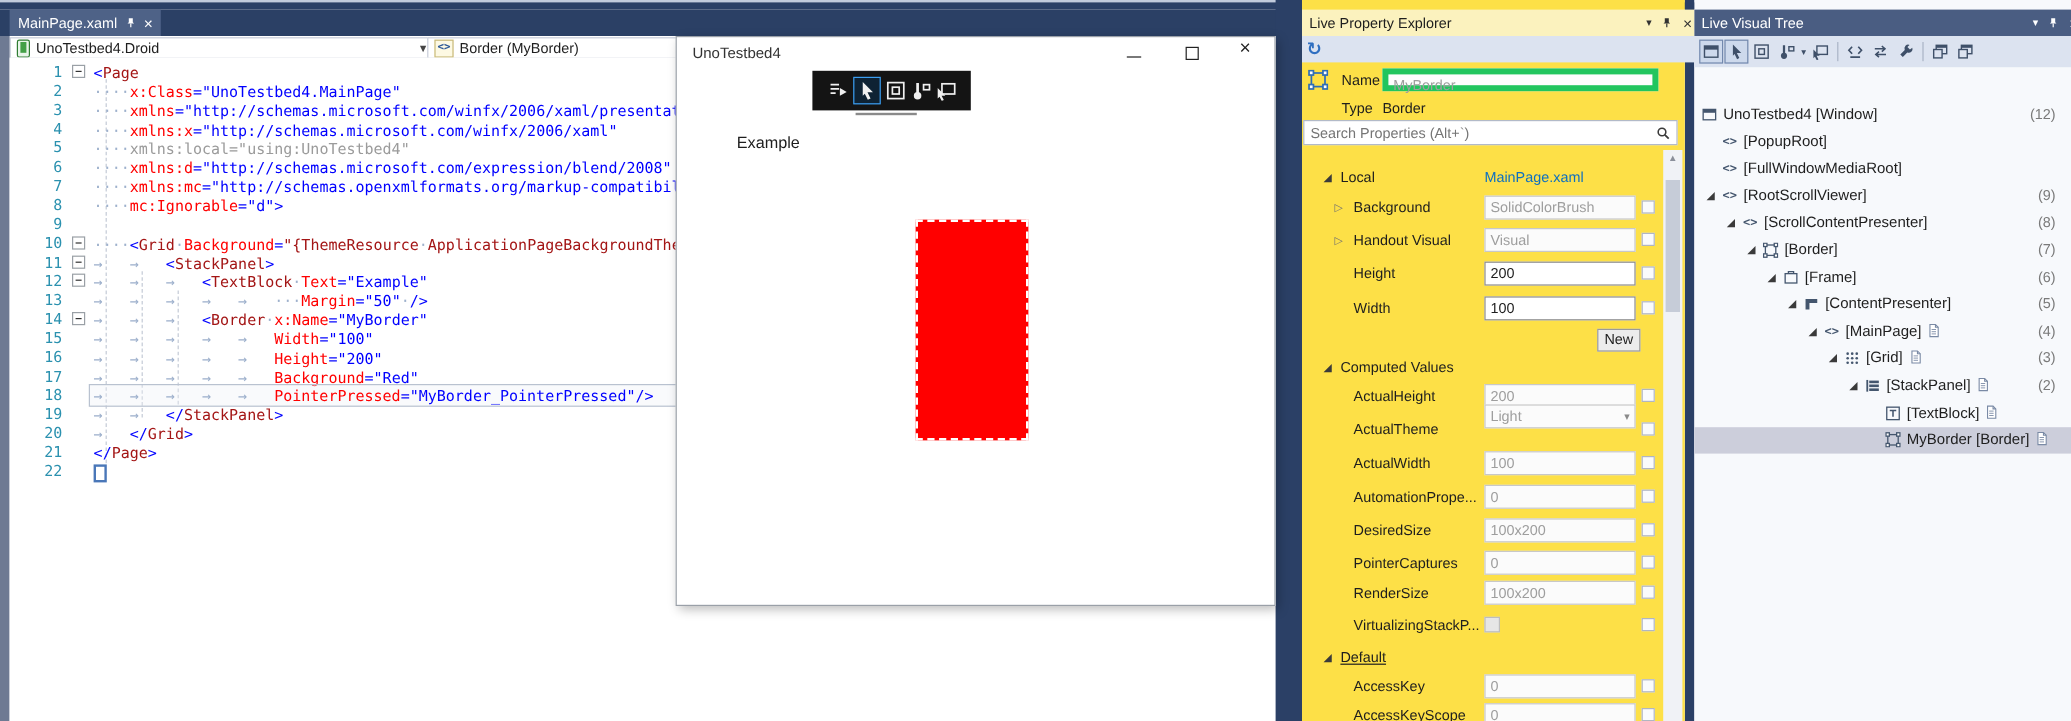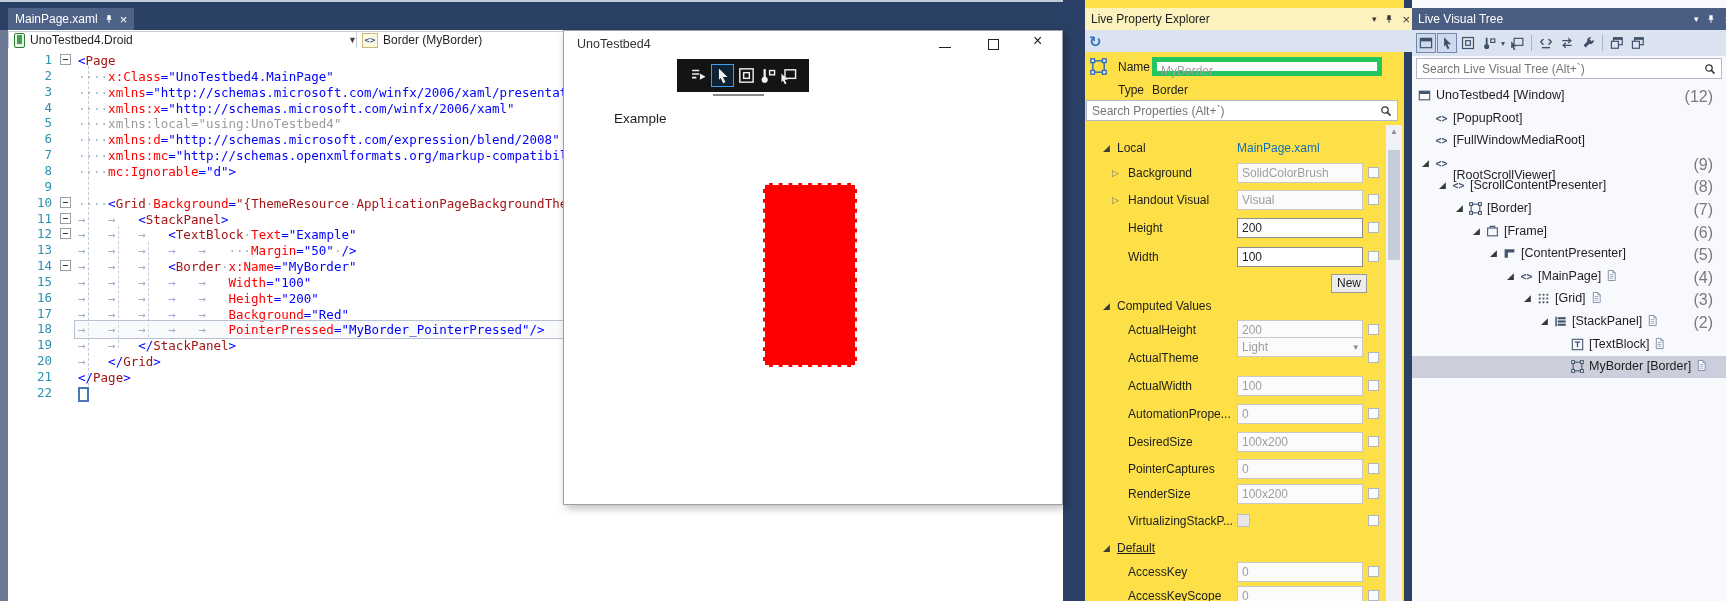--- a/index.html
+++ b/index.html
@@ -101,21 +101,21 @@
   .tbtn svg{width:14px;height:14px;}
   .tbtn.toggled{border:1px solid #7288ad;background:#cdd9ec;}
   .tsep{width:1px;height:16px;background:#aab4c6;margin:0 3px;}
   .lvt-search{left:4px;top:58px;width:306px;height:21px;}
   .trow{position:absolute;left:0;width:314px;height:22px;font-size:12.5px;color:#1e1e1e;}
   .trow.selected{background:#cccedb;}
   .trow .texp{position:absolute;top:6px;font-size:9px;color:#3a3a3a;line-height:1;}
   .trow .nico{position:absolute;top:4px;width:13px;height:13px;color:#44566e;}
   .trow .tlabel{position:absolute;top:3px;white-space:nowrap;}
   .trow .doc{display:inline-block;width:11px;height:13px;margin-left:5px;vertical-align:-2px;color:#7a8aa5;}
-  .trow .cnt{position:absolute;right:13px;top:3px;color:#7a7a7a;font-size:16px;}
+  .trow .cnt{position:absolute;right:13px;top:3px;color:#7a7a7a;font-size:12px;}
   .code-glyph{font-family:"DejaVu Sans Mono",monospace;font-weight:bold;font-size:10px;color:#44566e;}
 </style>
 </head>
 <body>
 
 <div id="root">
 
   <div class="abs main-top"></div>
   <div class="abs tab-well"></div>
 
@@ -392,29 +392,20 @@
           </svg>
         </span>
         <span class="tbtn">
           <svg viewBox="0 0 12 12">
             <rect x="3" y="1.5" width="7.5" height="6" fill="none" stroke="currentColor"></rect>
             <rect x="3" y="1.5" width="7.5" height="1.8" fill="currentColor"></rect>
             <rect x="1.2" y="4.5" width="6" height="6" fill="#dce3f0" stroke="currentColor"></rect>
           </svg>
         </span>
       </div>
-    <div class="searchbox lvt-search">
-      <input placeholder="Search Live Visual Tree (Alt+`)" style="">
-      <span class="ticon">
-          <svg viewBox="0 0 12 12">
-            <circle cx="5" cy="5" r="3.2" fill="none" stroke="currentColor" stroke-width="1.3"></circle>
-            <path d="M7.4 7.4 10.6 10.6" stroke="currentColor" stroke-width="1.5"></path>
-          </svg>
-        </span>
-    </div>
     <div id="lvt-tree">
         <div class="trow" style="top: 85px;">
           <span class="nico ticon" style="left: 6px;">
             <svg viewBox="0 0 12 12">
               <rect x="1.2" y="2" width="9.6" height="8" fill="none" stroke="currentColor"></rect>
               <rect x="1.2" y="2" width="9.6" height="2.6" fill="currentColor" stroke="none"></rect>
             </svg>
           </span>
           <span class="tlabel" style="left: 24px;">UnoTestbed4 [Window]</span>
           <span class="cnt">(12)</span>
@@ -423,21 +414,21 @@
           <span class="nico ticon code-glyph" style="left: 23px;">&lt;&gt;</span>
           <span class="tlabel" style="left: 41px;">[PopupRoot]</span>
         </div>
         <div class="trow" style="top: 130.2px;">
           <span class="nico ticon code-glyph" style="left: 23px;">&lt;&gt;</span>
           <span class="tlabel" style="left: 41px;">[FullWindowMediaRoot]</span>
         </div>
         <div class="trow" style="top: 152.8px;">
           <span class="texp" style="left: 10px;">◢</span>
           <span class="nico ticon code-glyph" style="left: 23px;">&lt;&gt;</span>
-          <span class="tlabel" style="left: 41px; margin-top: 12px;">[RootScrollViewer]</span>
+          <span class="tlabel" style="left: 41px;">[RootScrollViewer]</span>
           <span class="cnt">(9)</span>
         </div>
         <div class="trow" style="top: 175.4px;">
           <span class="texp" style="left: 27px;">◢</span>
           <span class="nico ticon code-glyph" style="left: 40px;">&lt;&gt;</span>
           <span class="tlabel" style="left: 58px;">[ScrollContentPresenter]</span>
           <span class="cnt">(8)</span>
         </div>
         <div class="trow" style="top: 198px;">
           <span class="texp" style="left: 44px;">◢</span>

